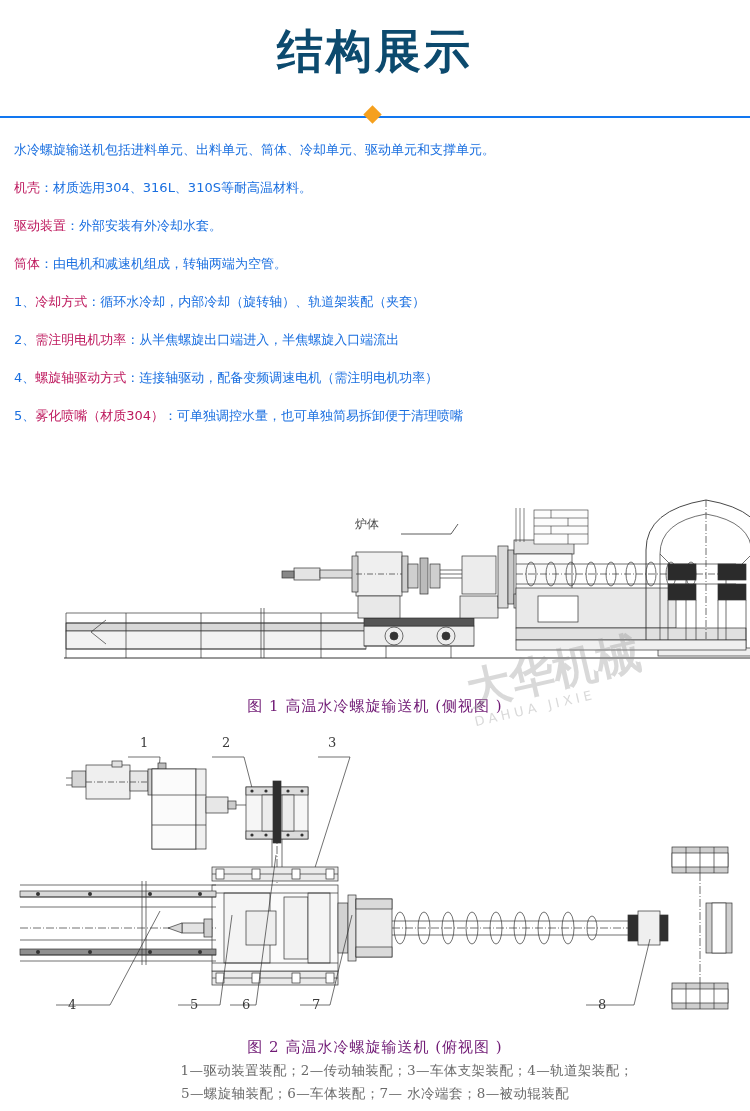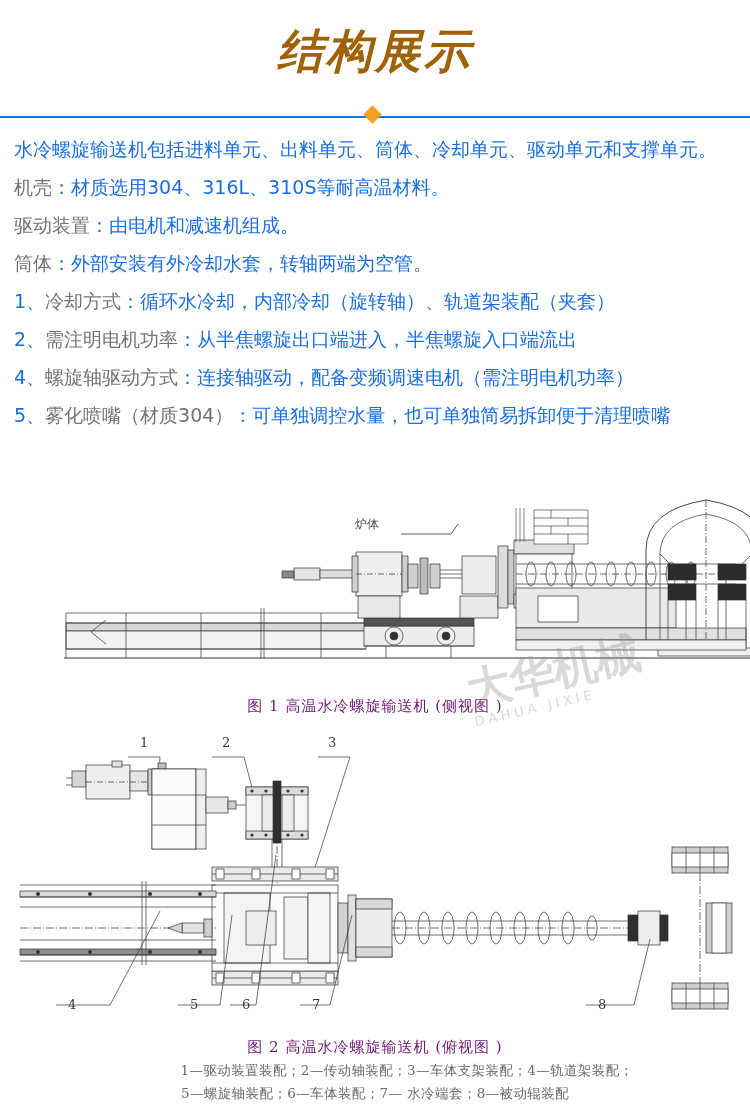--- a/index.html
+++ b/index.html
@@ -4,40 +4,39 @@
 <style>
   html,body{margin:0;padding:0;background:#ffffff;}
   body{
     width:750px;height:1111px;position:relative;overflow:hidden;
     font-family:"Liberation Sans","DejaVu Sans",sans-serif;
   }
   
   .header{position:absolute;left:0;top:0;width:750px;height:132px;}
   .page-title{
     position:absolute;left:0;top:22px;width:750px;text-align:center;
-    font-size:46px;font-weight:bold;color:#a16207;letter-spacing:3px;
+    font-size:46px;font-weight:bold;color:#0c4a6e;letter-spacing:3px;
     font-family:"DejaVu Sans","Liberation Sans",sans-serif;
     line-height:58px;
-    font-style:italic;
   }
   .divider-wrap{position:absolute;left:0;top:105px;width:750px;height:24px;}
   .divider-line{position:absolute;left:0;top:11px;width:750px;height:2px;background:#1277f0;}
   .divider-diamond{
     position:absolute;left:50%;top:3px;margin-left:-9px;
     width:13px;height:13px;background:#f5a01e;transform:rotate(45deg);
   }
   
   .textblock{position:absolute;left:14px;top:140px;width:724px;}
   .tline{
-    font-size:19px;line-height:19px;color:#1a6fe0;white-space:nowrap;
+    font-size:13px;line-height:19px;color:#1a6fe0;white-space:nowrap;
     font-family:"DejaVu Sans","Liberation Sans",sans-serif;
     margin-bottom:19px;
   }
   .tline .num{color:#1a6fe0;}
-  .tline .key{color:#737373;}
+  .tline .key{color:#be185d;}
   .tline .body{color:#1a6fe0;}
   
   .figure1{position:absolute;left:0;top:480px;width:750px;height:215px;padding-left:46px;}
   .figure2{position:absolute;left:0;top:735px;width:750px;height:295px;}
   .fig-svg{display:block;width:100%;height:100%;}
   .caption{
     position:absolute;width:750px;text-align:center;color:#701a75;
     font-size:15px;font-family:"DejaVu Serif","Liberation Serif",serif;
     letter-spacing:1px;white-space:nowrap;
   }
@@ -81,25 +80,25 @@
 
   <div class="tline">
     <span class="body">水冷螺旋输送机包括进料单元、出料单元、筒体、冷却单元、驱动单元和支撑单元。</span>
   </div>
 
   <div class="tline">
     <span class="key">机壳</span><span class="body">：</span><span class="body">材质选用304、316L、310S等耐高温材料。</span>
   </div>
 
   <div class="tline">
-    <span class="key">驱动装置</span><span class="body">：</span><span class="body">由电机和减速机组成。</span>
-  </div>
-
-  <div class="tline">
-    <span class="key">筒体</span><span class="body">：</span><span class="body">外部安装有外冷却水套，转轴两端为空管。</span>
+    <span class="key">驱动装置</span><span class="body">：</span><span class="body">外部安装有外冷却水套。</span>
+  </div>
+
+  <div class="tline">
+    <span class="key">筒体</span><span class="body">：</span><span class="body">由电机和减速机组成，转轴两端为空管。</span>
   </div>
 
   <div class="tline">
     <span class="num">1、</span><span class="key">冷却方式</span><span class="body">：</span><span class="body">循环水冷却，内部冷却（旋转轴）、轨道架装配（夹套）</span>
   </div>
 
   <div class="tline">
     <span class="num">2、</span><span class="key">需注明电机功率</span><span class="body">：</span><span class="body">从半焦螺旋出口端进入，半焦螺旋入口端流出</span>
   </div>
 

